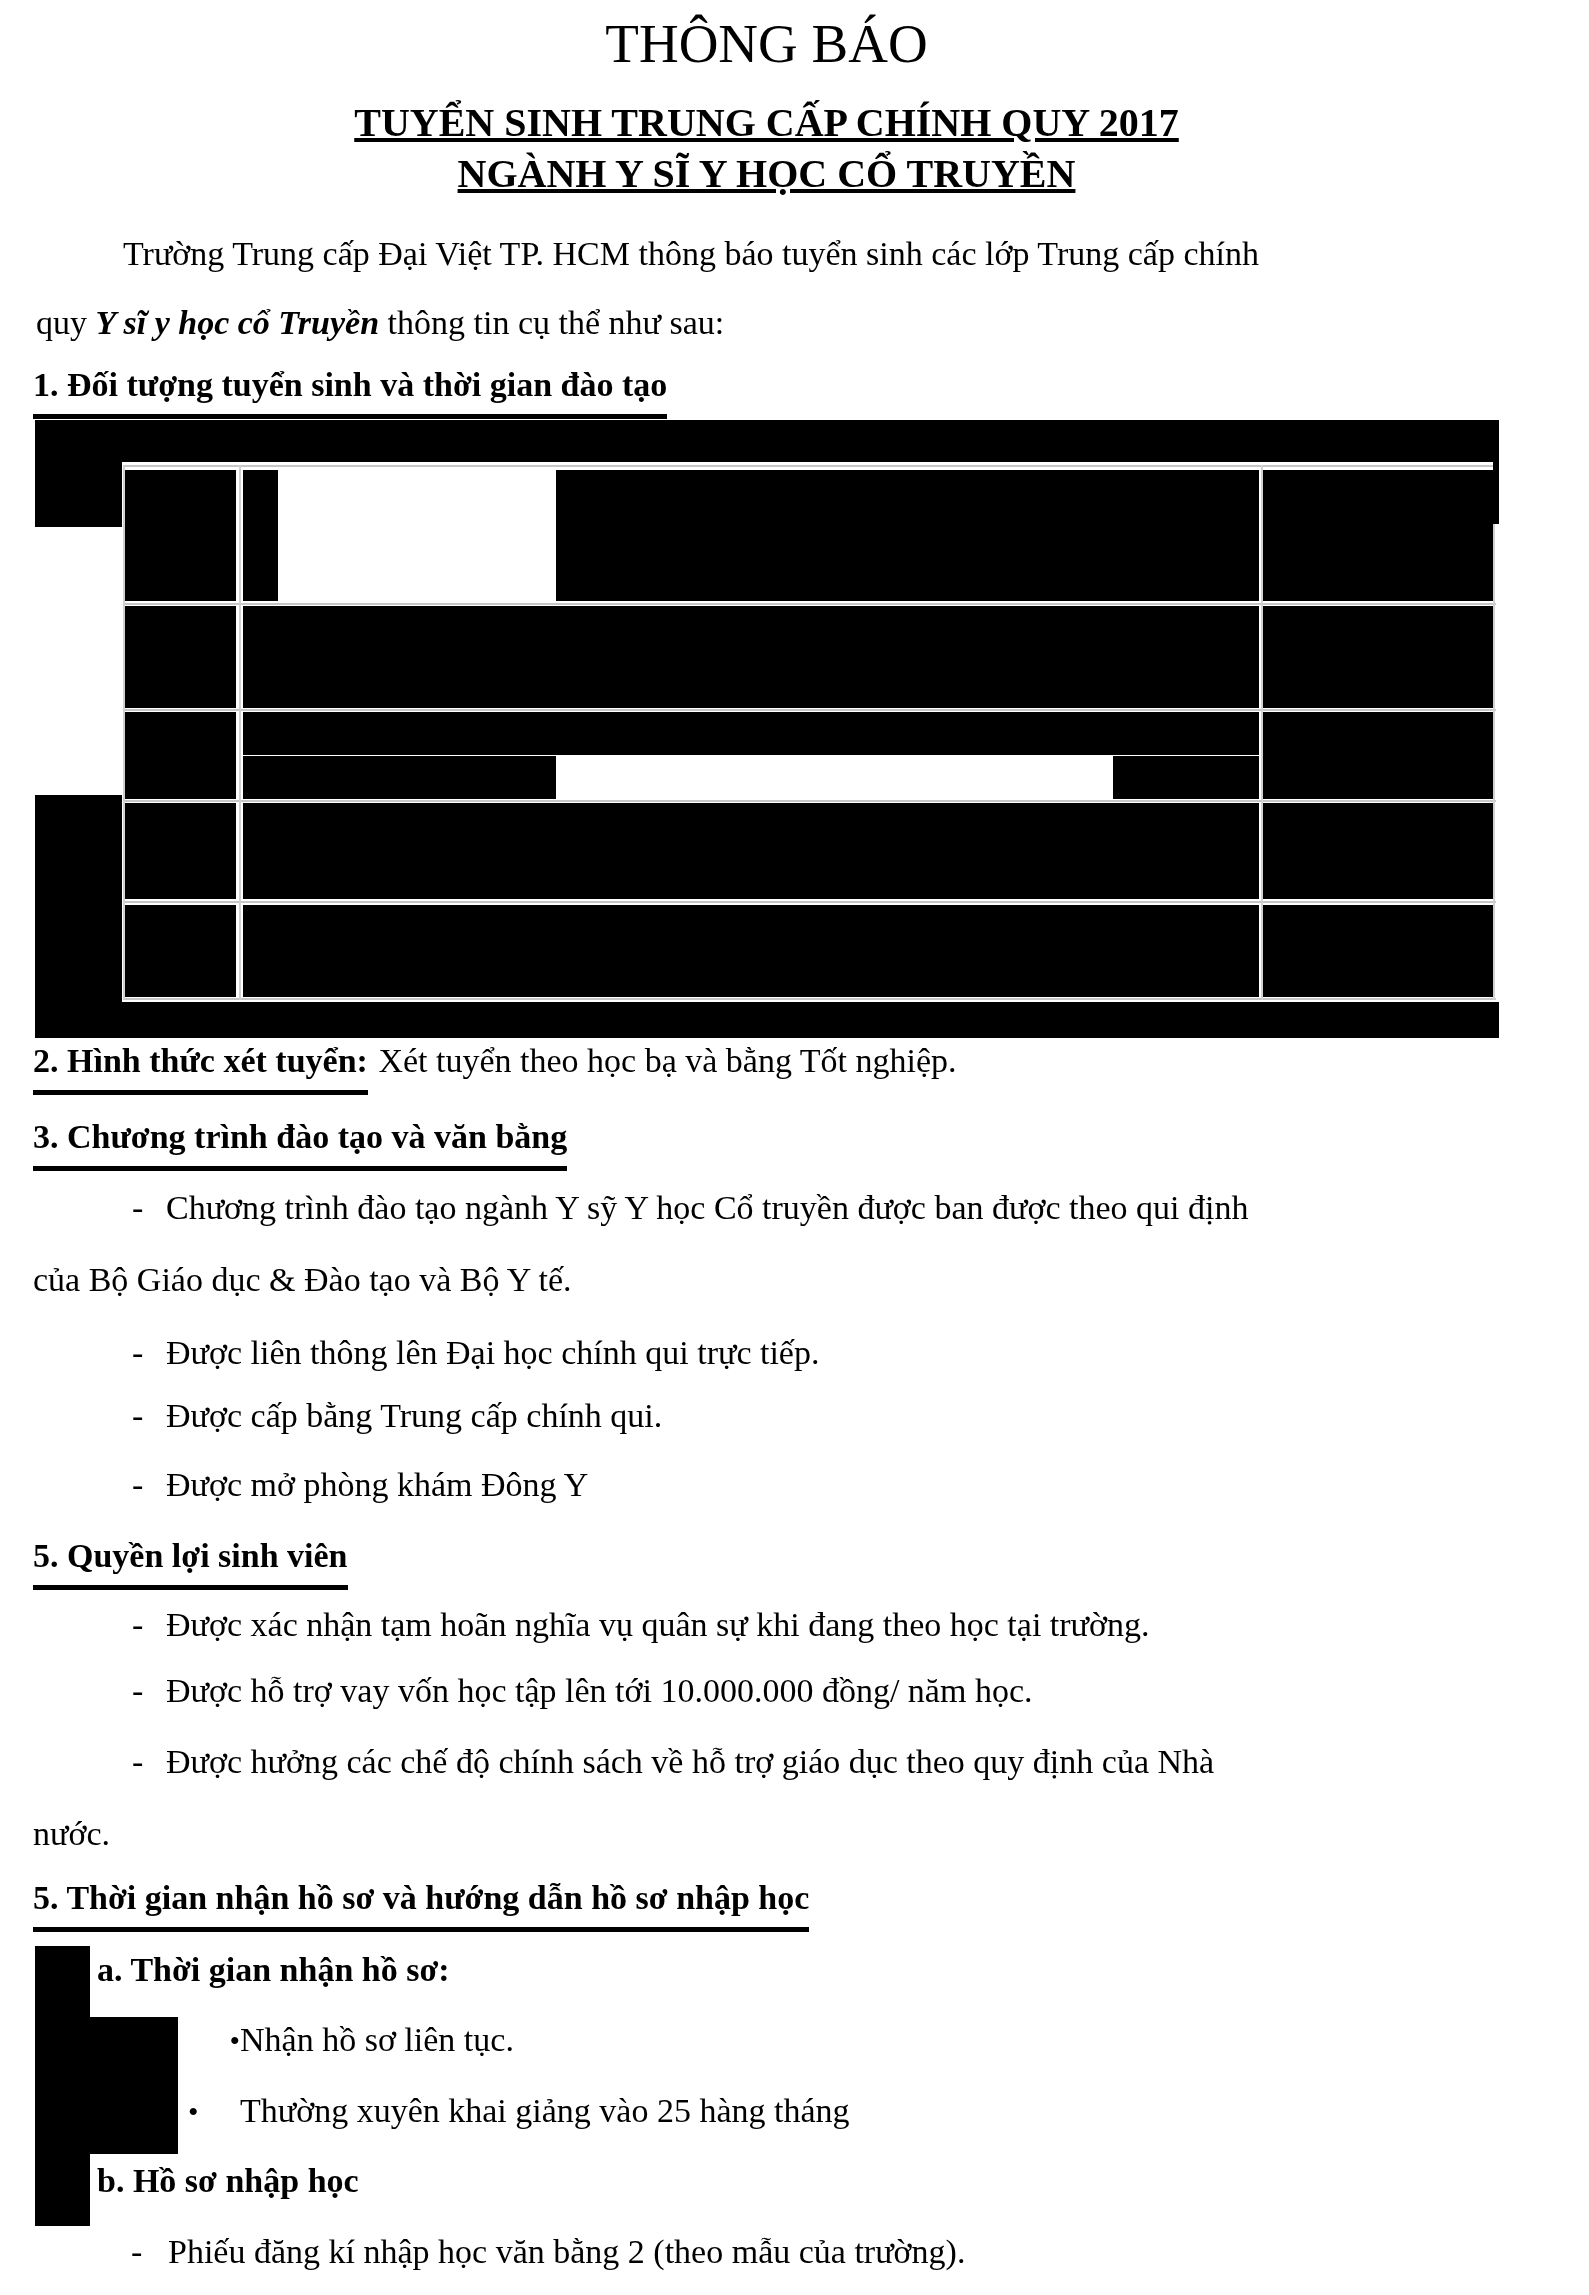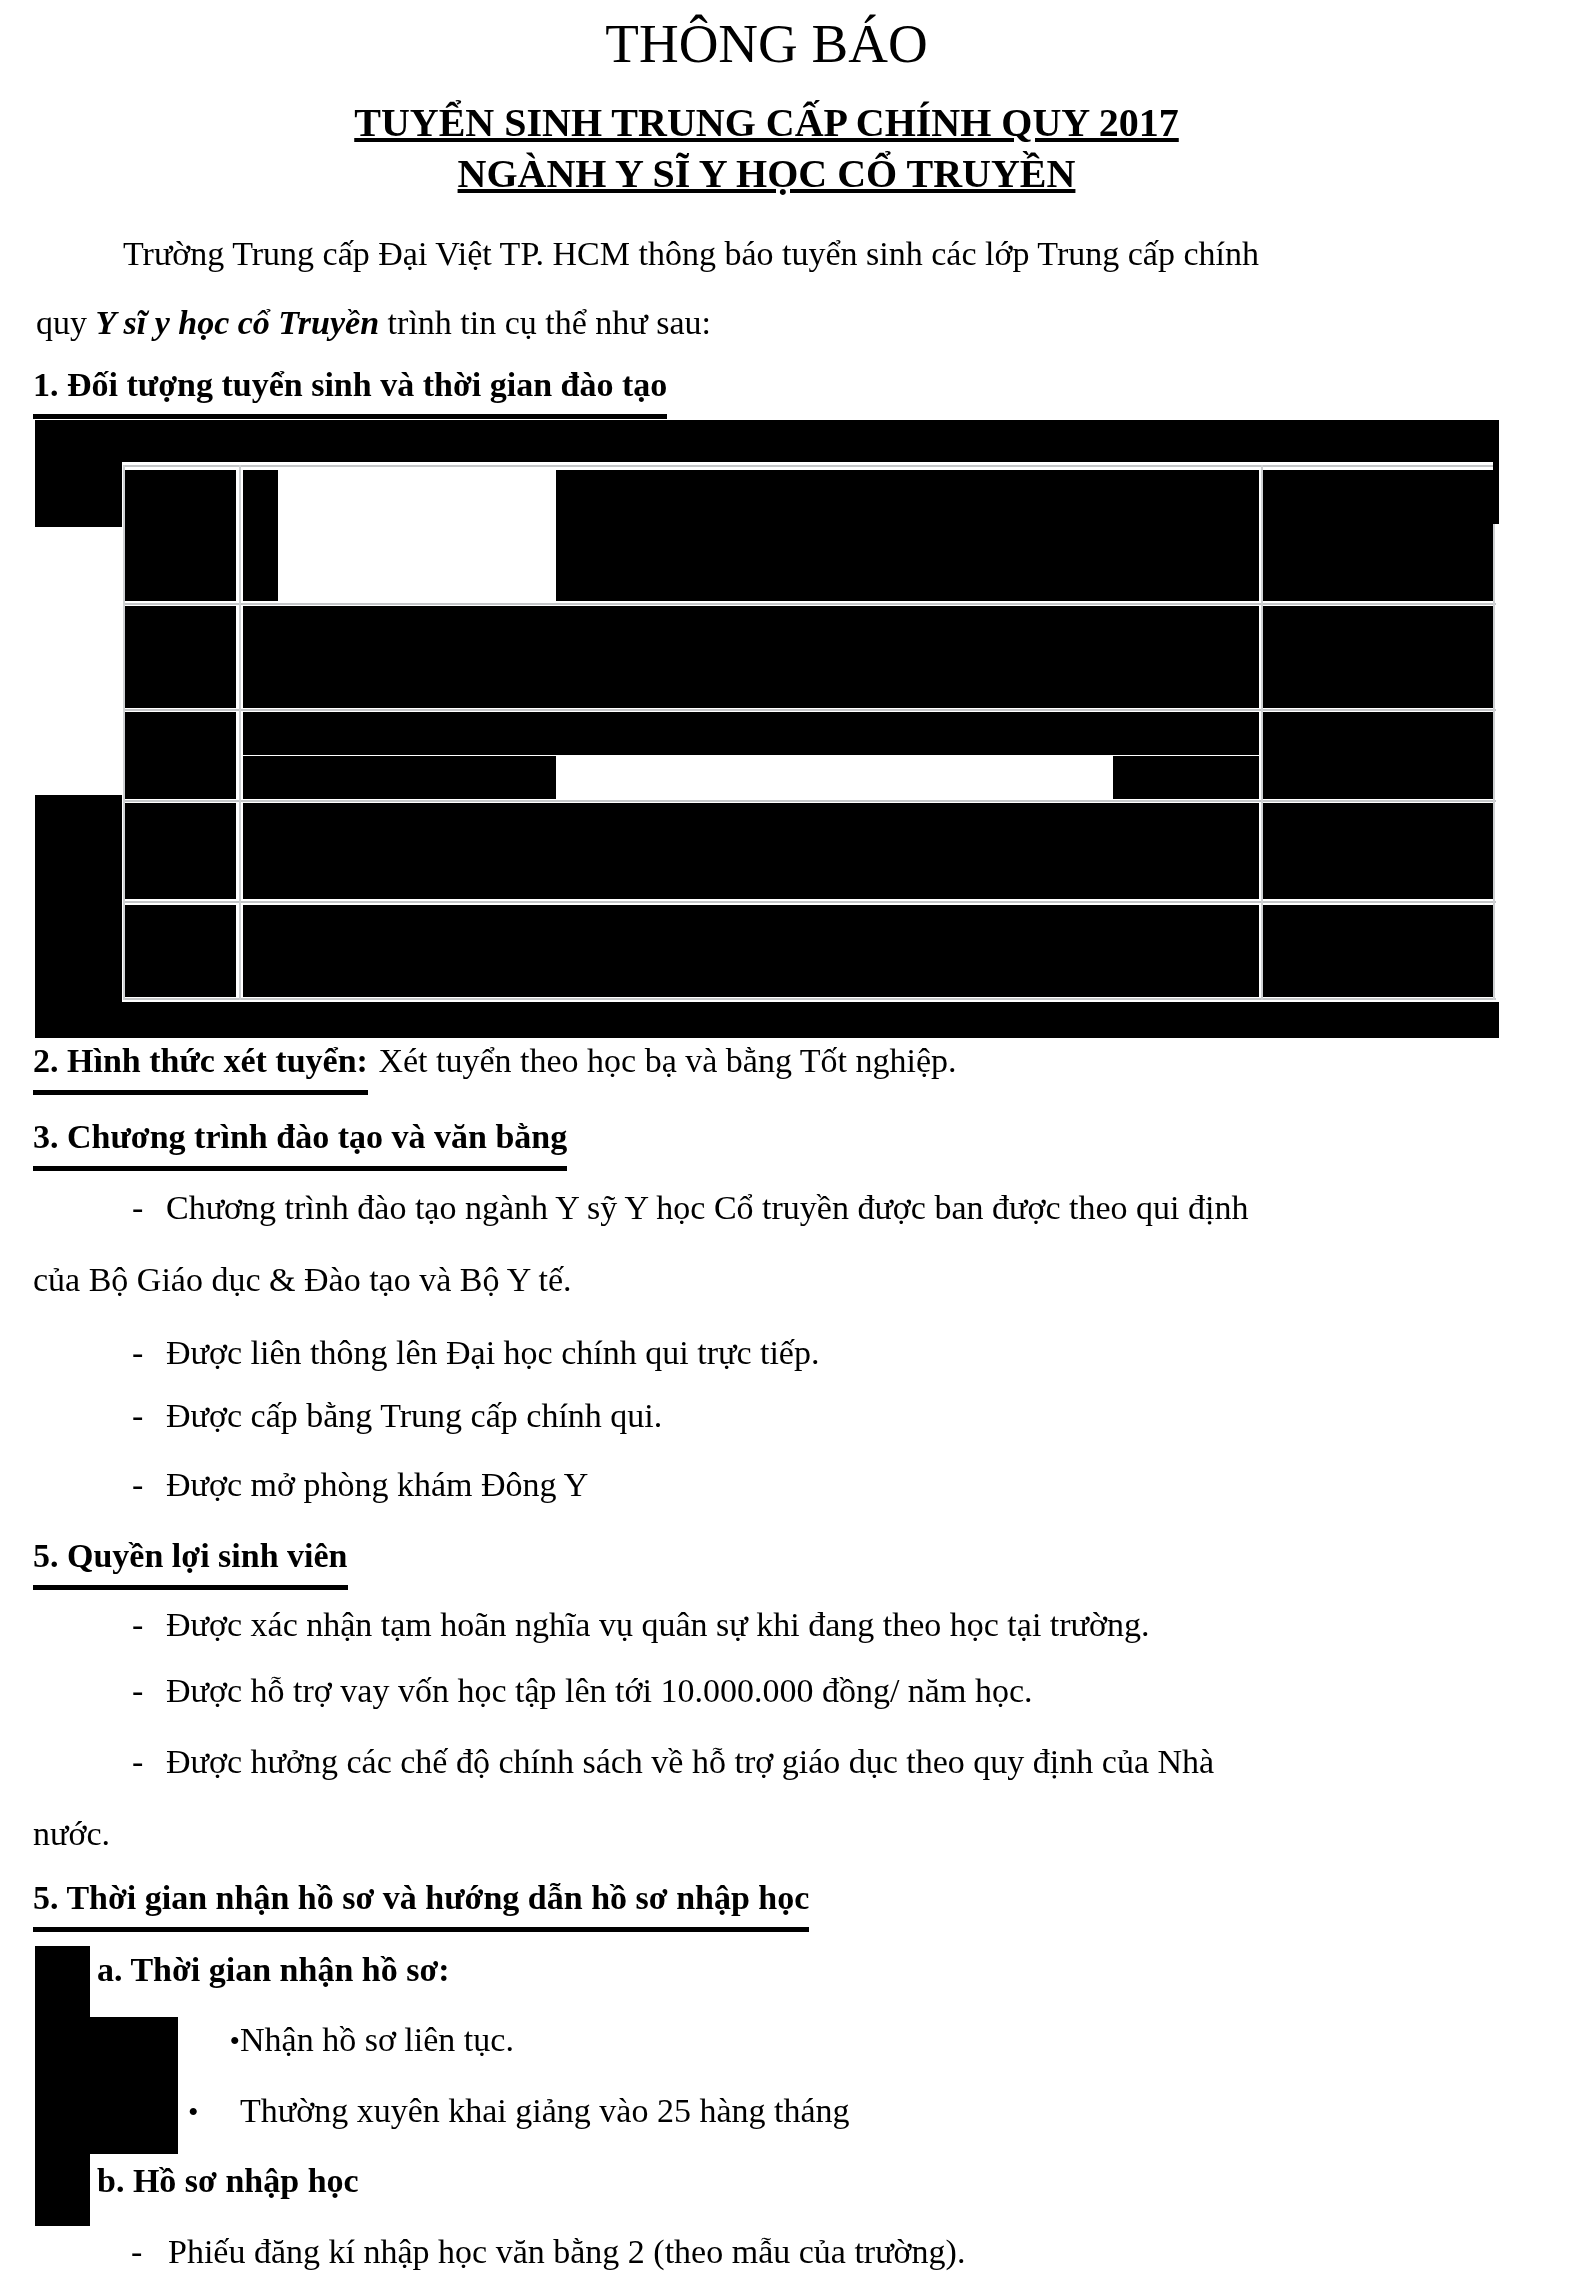--- a/index.html
+++ b/index.html
@@ -39,21 +39,21 @@
   .gridline-v { position: absolute; top: 465px; height: 535px; width: 2.2px; background: #cfd1d3; }
 </style>
 </head>
 <body>
 
 <div class="abs doc-title">THÔNG BÁO</div>
 <div class="abs doc-subtitle" style="top:98px;">TUYỂN SINH TRUNG CẤP CHÍNH QUY 2017</div>
 <div class="abs doc-subtitle" style="top:149px;">NGÀNH Y SĨ Y HỌC CỔ TRUYỀN</div>
 
 <div class="abs bodyline" style="left:123px; top:218px;">Trường Trung cấp Đại Việt TP. HCM thông báo tuyển sinh các lớp Trung cấp chính</div>
-<div class="abs bodyline" style="left:36px; top:287px;"><span>quy </span><span class="boldital">Y sĩ y học cổ Truyền</span><span> trình tin cụ thể như sau:</span></div>
+<div class="abs bodyline" style="left:36px; top:287px;"><span>quy </span><span class="boldital">Y sĩ y học cổ Truyền</span><span> thông tin cụ thể như sau:</span></div>
 
 <div class="abs heading" style="left:33px; top:349px;"><span class="underlined">1. Đối tượng tuyển sinh và thời gian đào tạo</span></div>
 
 <div>
 
   <div class="gridline-h" style="top:465px;"></div>
   <div class="gridline-h" style="top:603px;"></div>
   <div class="gridline-h" style="top:709px;"></div>
   <div class="gridline-h" style="top:800px;"></div>
   <div class="gridline-h" style="top:901px;"></div>

